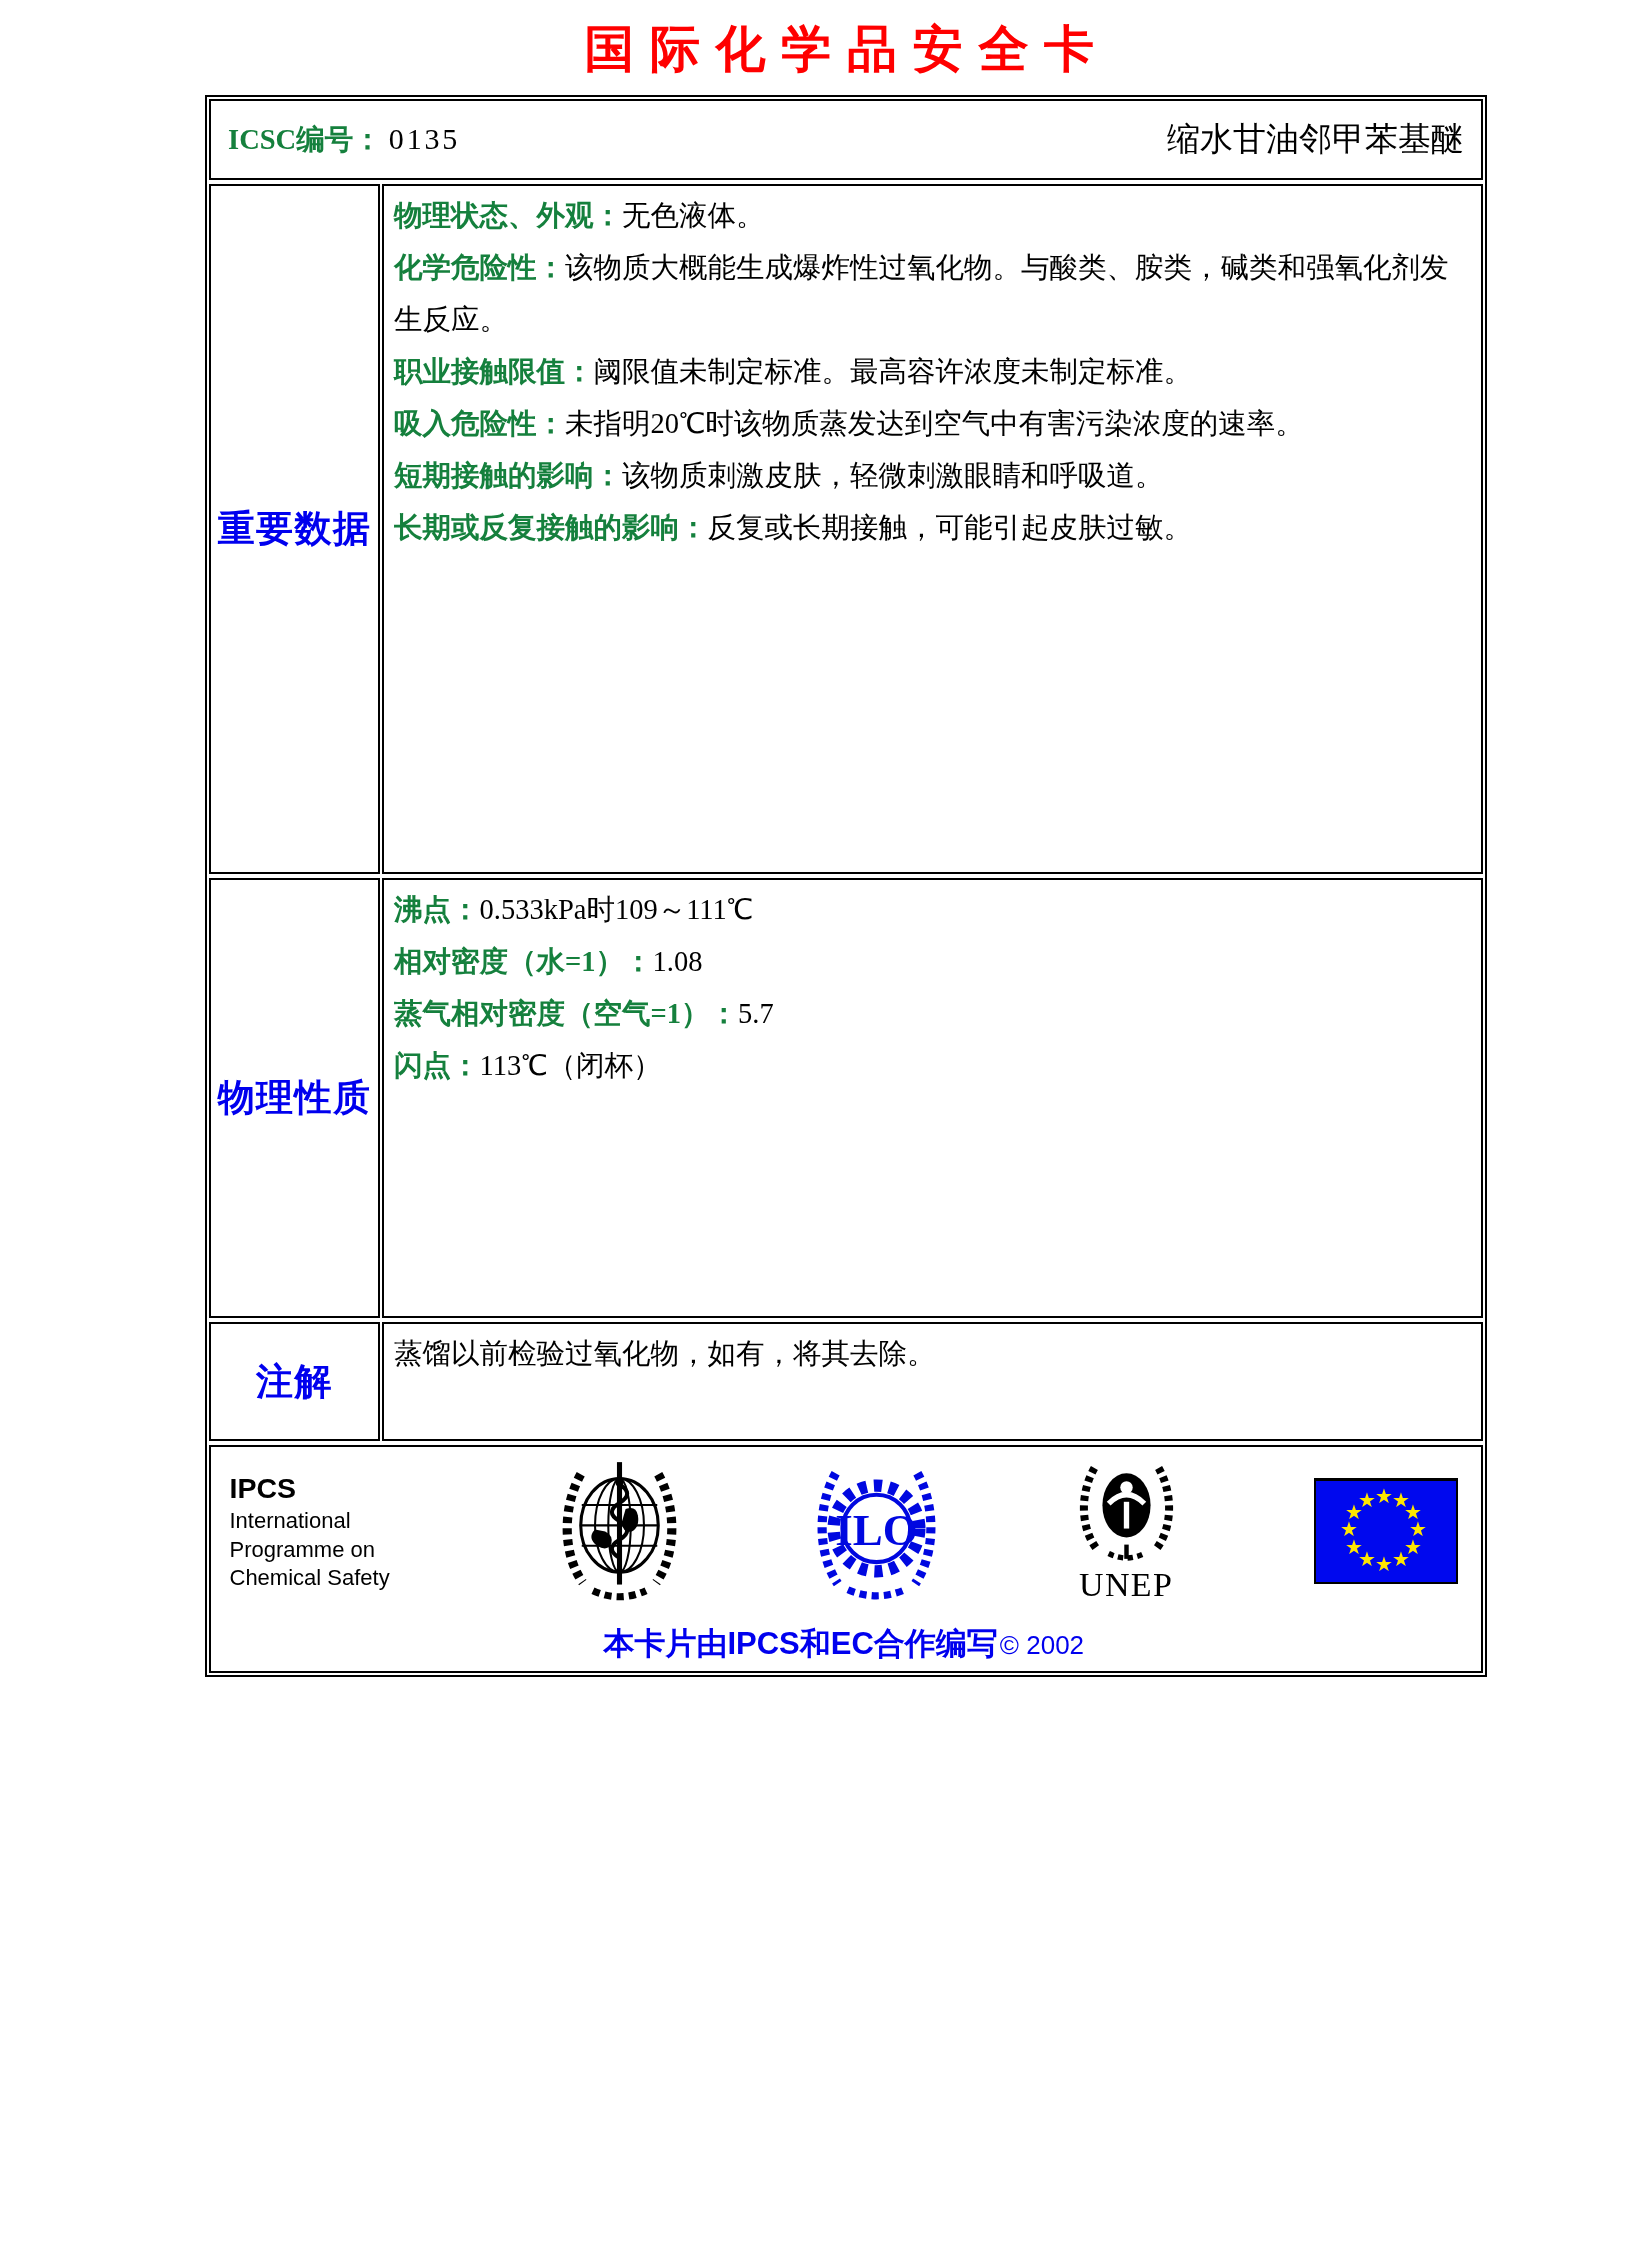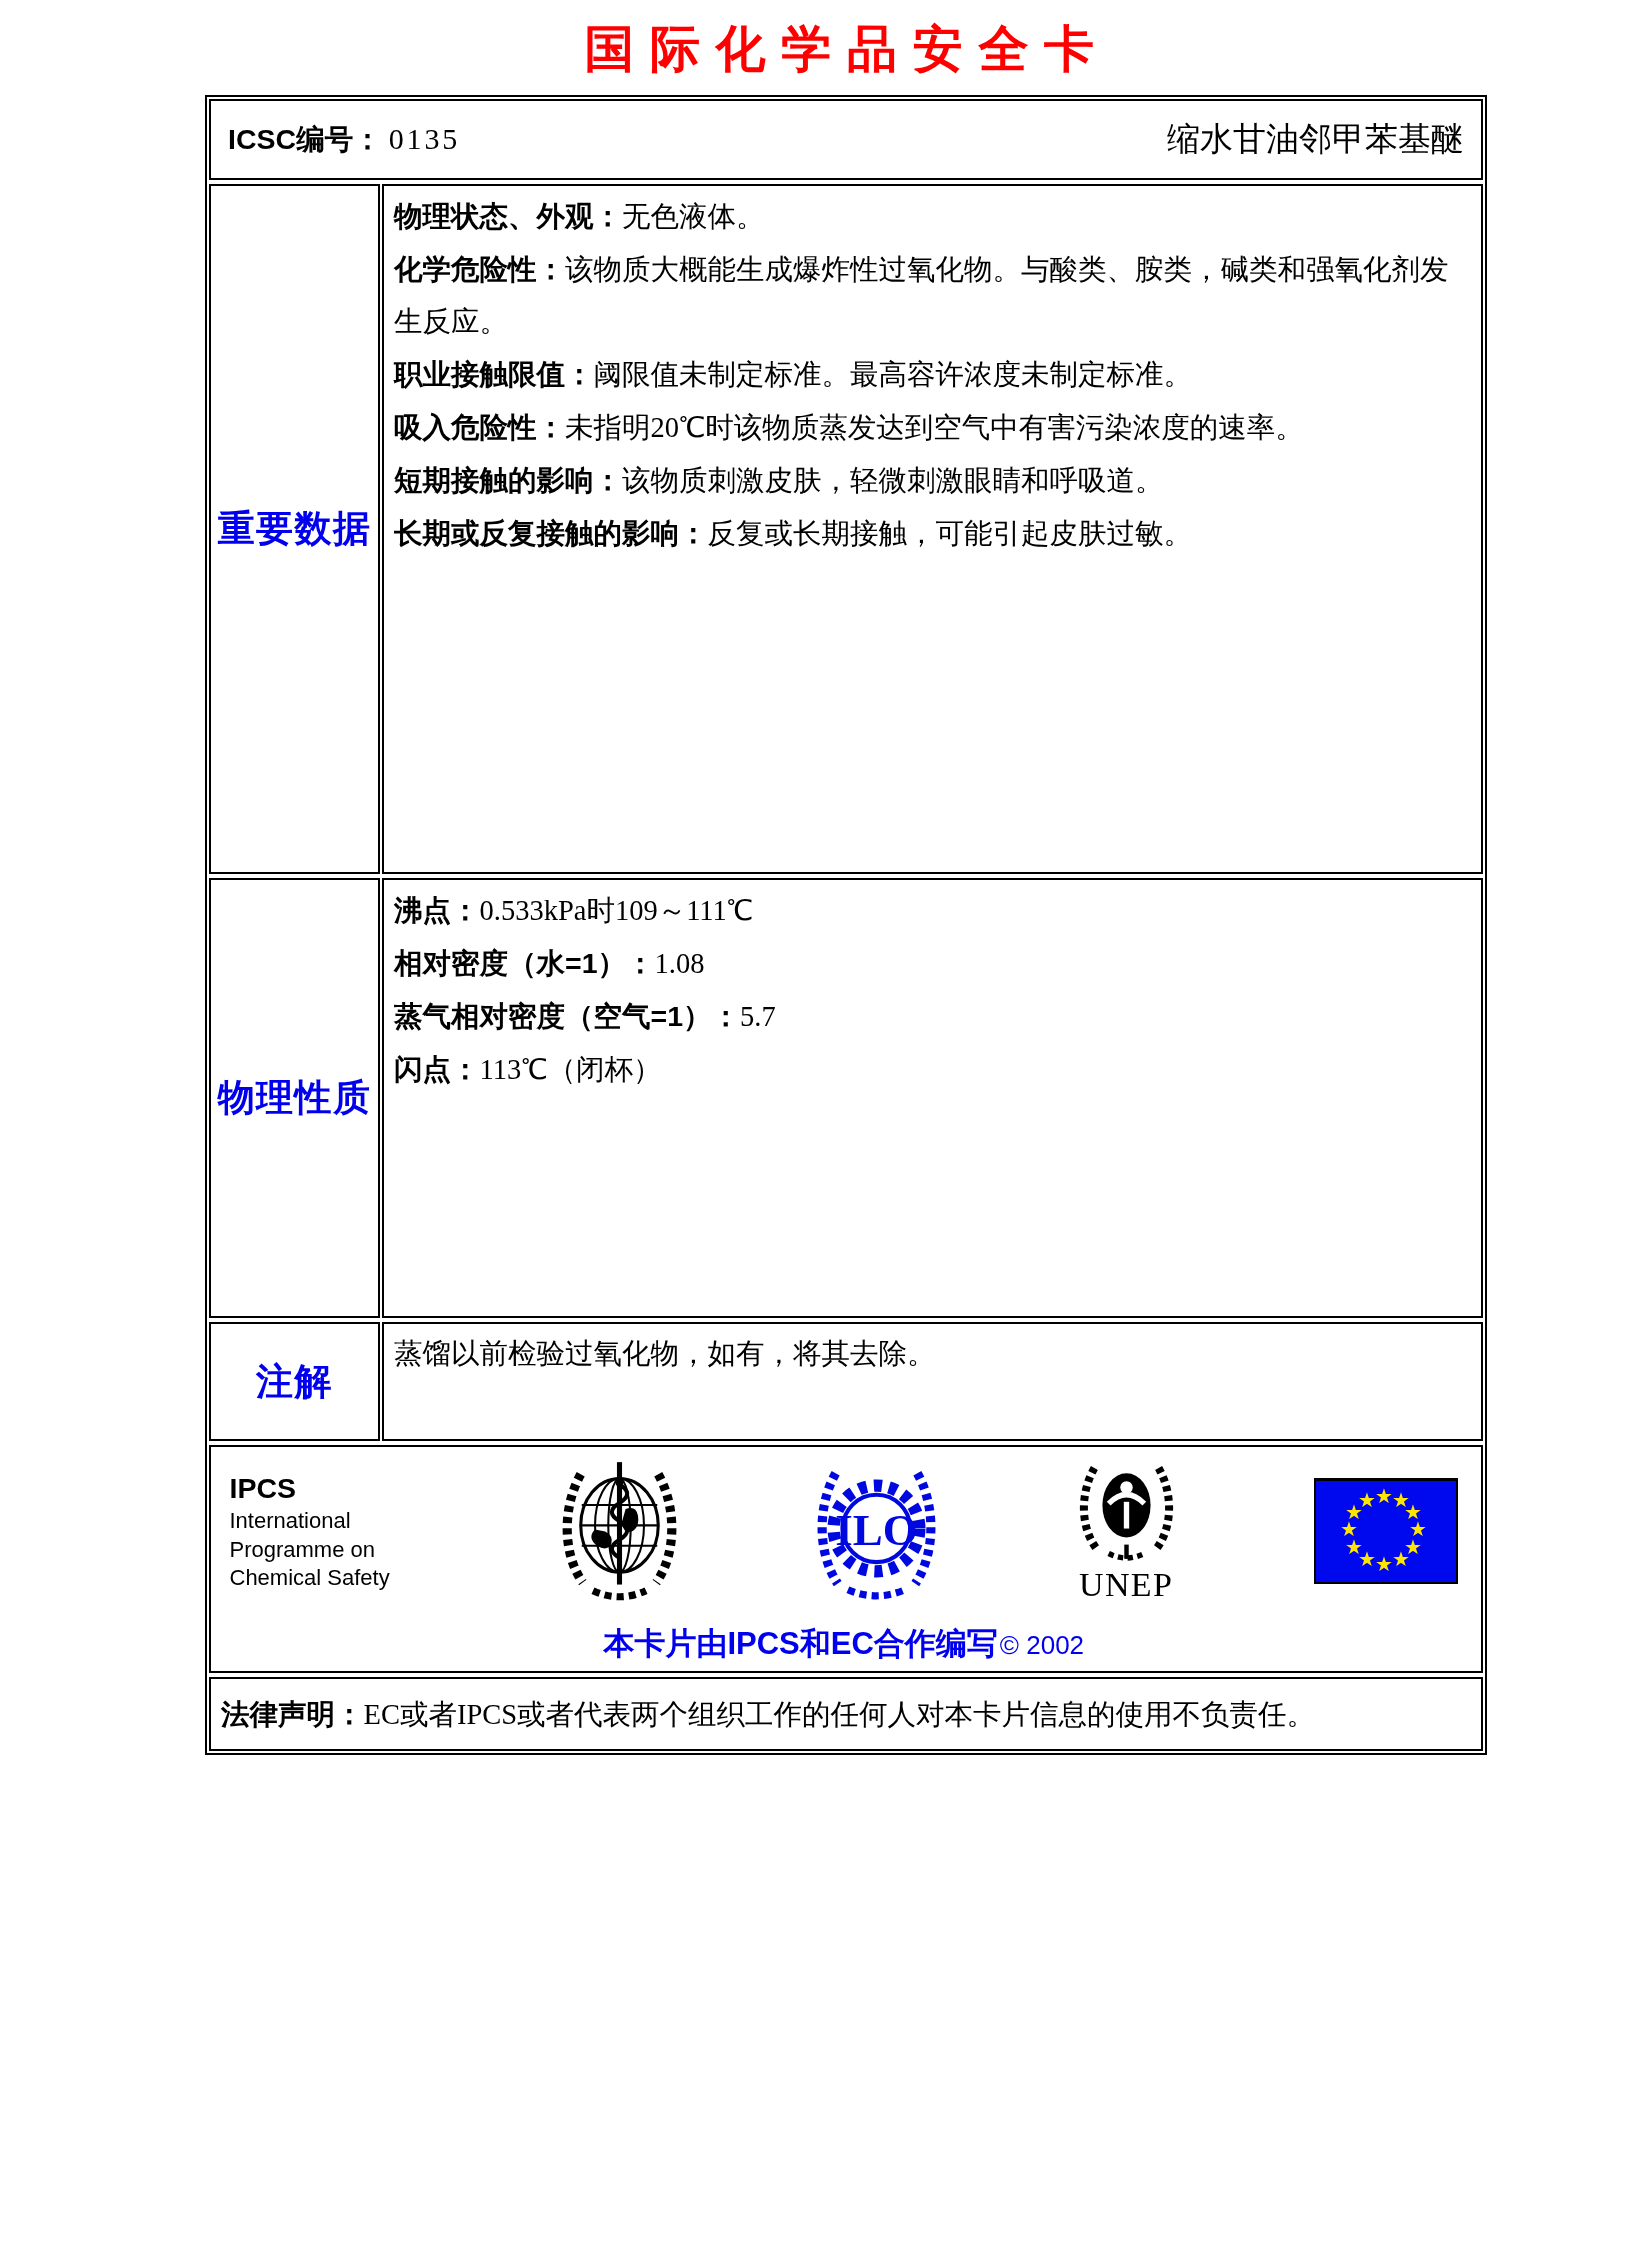--- a/index.html
+++ b/index.html
@@ -35,21 +35,21 @@
   td.h-header     { height:68px;  vertical-align:middle; }
   td.h-important  { height:678px; }
   td.h-physical   { height:427px; }
   td.h-environ    { height:113px; }
   td.h-notes      { height:107px;margin-left:44px; }
   td.h-addl       { height:111px; }
   td.h-logos      { height:187px; vertical-align:top; }
   td.h-legal      { height:61px;  vertical-align:middle; }
 
   .bl {  
-    color:#000000; font-family:Liberation Sans, sans-serif; font-weight:bold;
+    color:#15803d; font-family:Liberation Serif, serif; font-weight:bold;
   }
   .bt { color:#000; font-family:"Liberation Serif", serif; }
 
   .header-flex { display:flex; justify-content:space-between; align-items:center; padding:0 7.1px; }
   .icsc-left { font-size:28.5px; }
   .icsc-left .num { font-size:30px; letter-spacing:2.8px; }
   .chem-name { font-size:33px; font-family:"Liberation Serif", serif; }
 
   .phys .item { line-height:52px; }
 
@@ -225,24 +225,15 @@
 
           <div class="caption-row">
             <span class="caption-main">本卡片由IPCS和EC合作编写</span><span class="caption-copy">© 2002</span>
           </div>
         </div>
       </td>
     </tr>
   </tbody>
     </table>
 
-  <table class="sec">
-    <tbody>
-        <tr>
-      <td class="content-cell h-legal">
-        <span class="legal-label">法律声明：</span><span class="legal-text bt">EC或者IPCS或者代表两个组织工作的任何人对本卡片信息的使用不负责任。</span>
-      </td>
-    </tr>
-  </tbody>
-    </table>
 
 </div>
 
 
 </body></html>

